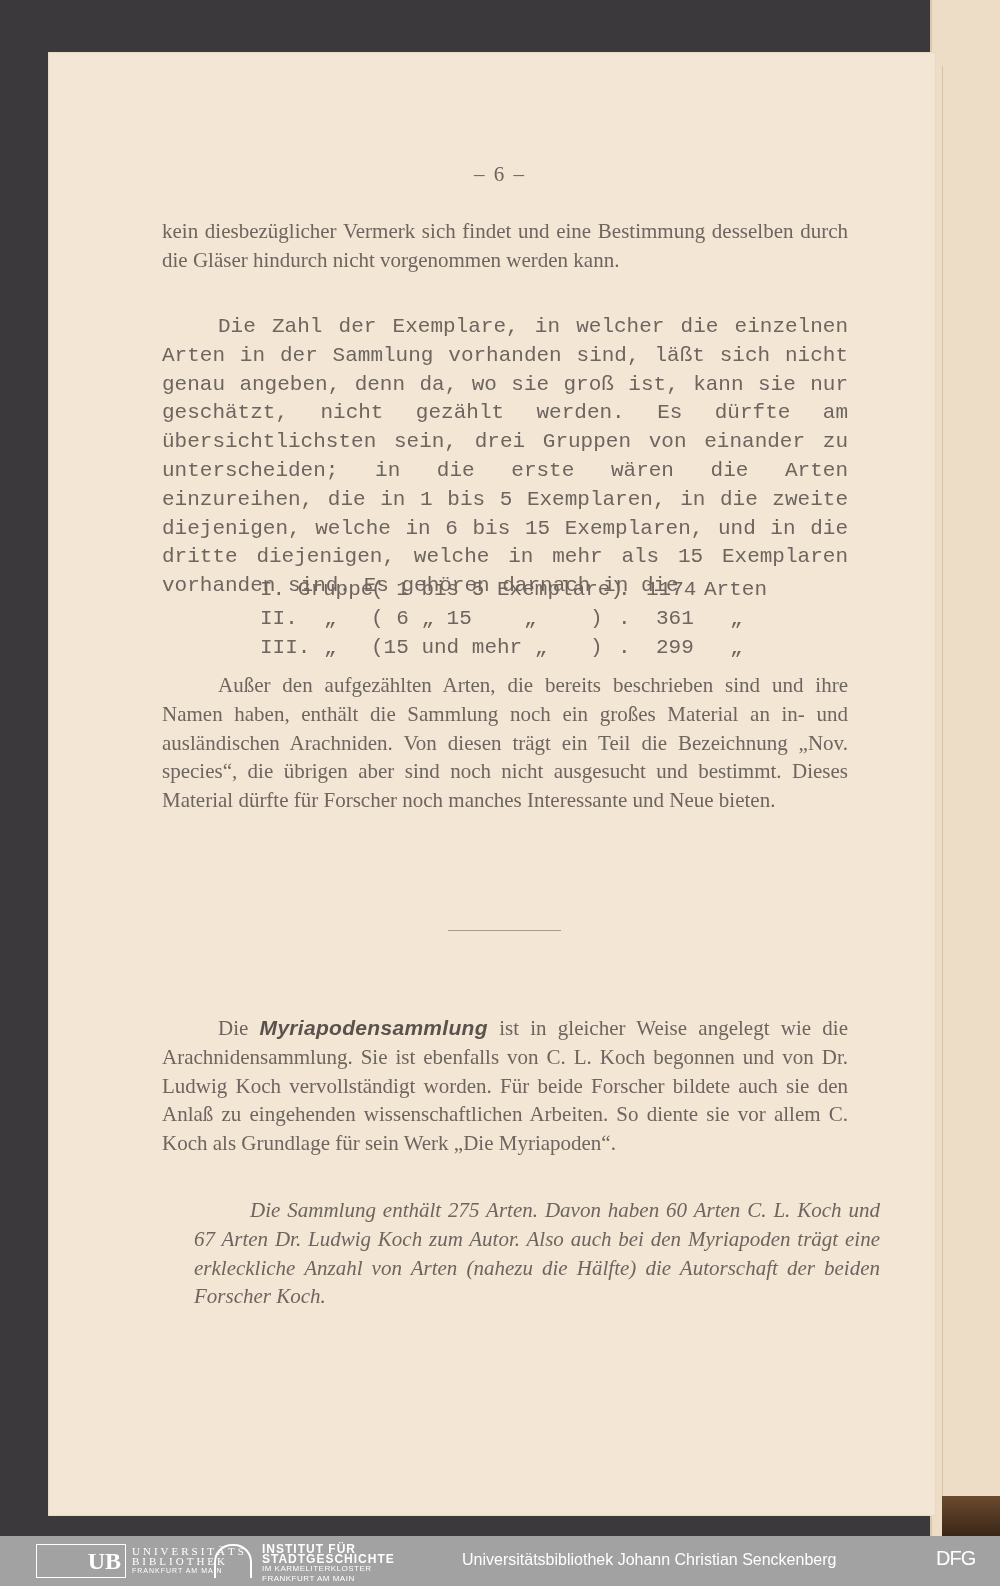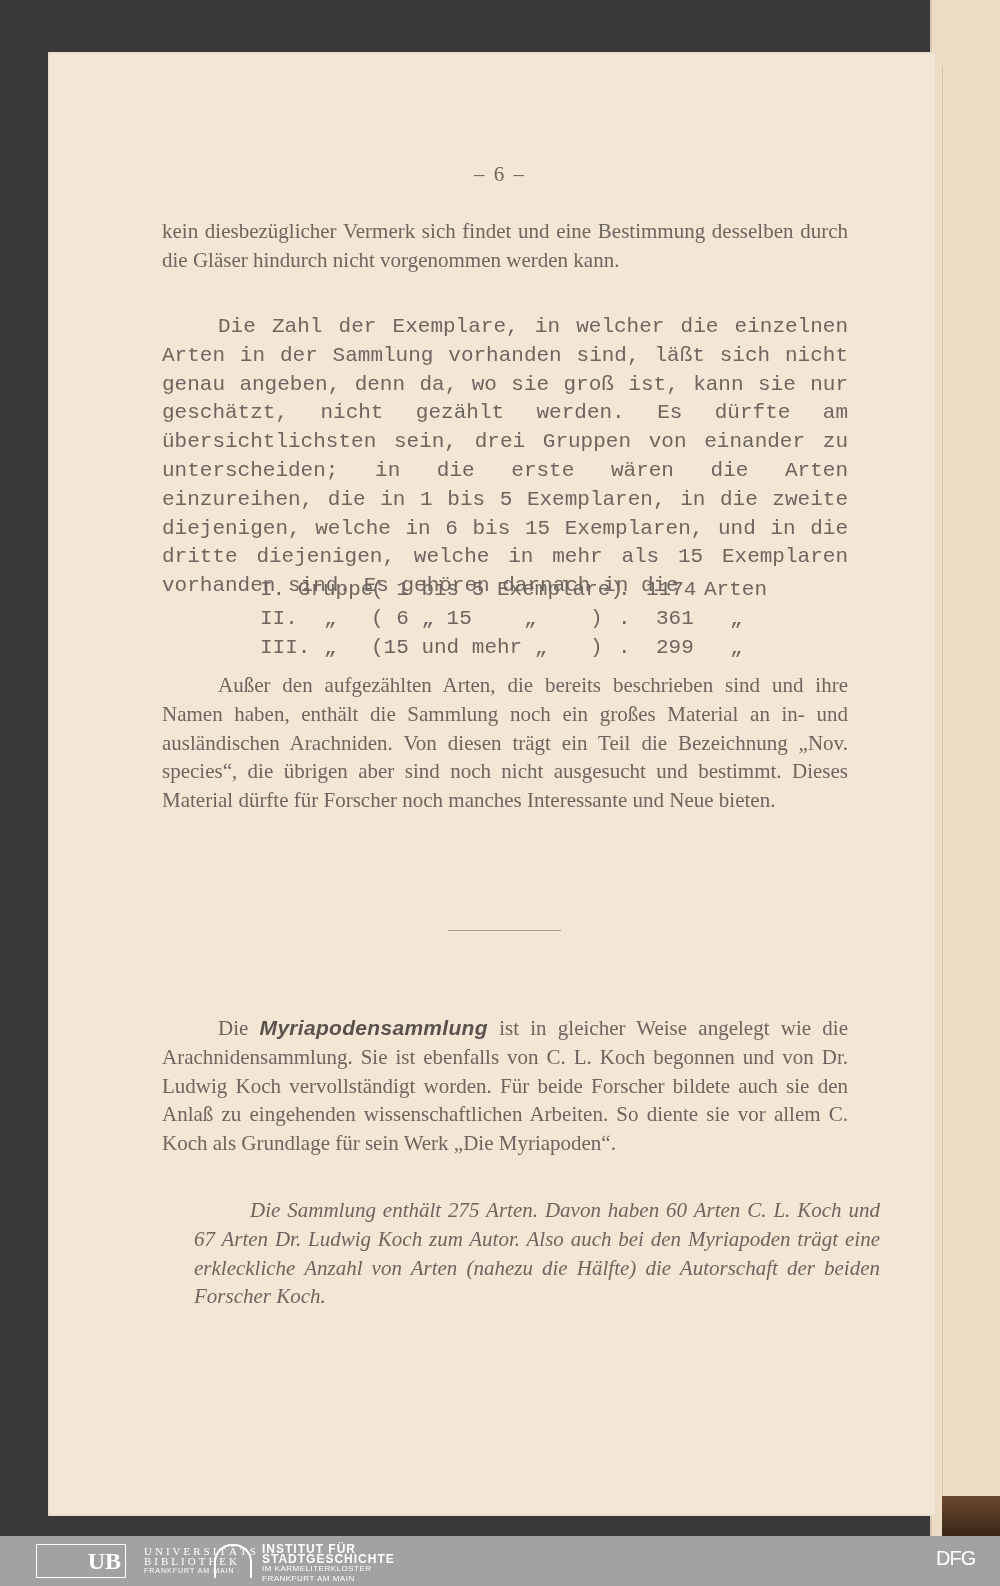--- a/index.html
+++ b/index.html
@@ -15,21 +15,21 @@
   .indent{text-indent:56px;}
   .table{position:absolute;left:162px;width:686px;color:#6d655f;font-size:21px;line-height:28.8px;}
   .trow{position:relative;height:28.8px;}
   .trow span{position:absolute;top:0;white-space:nowrap;font-family:Liberation Mono, monospace;}
   .rule{position:absolute;left:448px;top:930px;width:113px;height:1px;background:#a99c8c;}
   .ital{font-style:italic;}
   .bold-it{font-family:"Liberation Sans",sans-serif;font-weight:bold;font-style:italic;color:#5a524c;letter-spacing:0.3px;}
   .footer{position:absolute;left:0;top:1536px;width:1000px;height:50px;background:#a2a2a2;color:#fff;}
   .footer .ub{position:absolute;left:4px;top:8px;height:34px;display:flex;align-items:center;padding-left:32px;}
   .ub-box{width:90px;height:34px;border:1px solid #fff;box-sizing:border-box;display:flex;align-items:center;justify-content:flex-end;font-family:"Liberation Serif",serif;font-weight:bold;font-size:24px;padding-right:4px;}
-  .ub-text{margin-left:18px;font-family:"Liberation Serif",serif;font-size:11px;letter-spacing:3px;line-height:10px;}
+  .ub-text{margin-left:6px;font-family:"Liberation Serif",serif;font-size:11px;letter-spacing:3px;line-height:10px;}
   .ub-text .small{font-family:"Liberation Sans",sans-serif;font-size:7px;letter-spacing:1px;}
   .isg{position:absolute;left:214px;top:8px;display:flex;align-items:flex-start;}
   .isg-icon{width:38px;height:34px;border:2px solid #fff;border-bottom:none;border-radius:18px 18px 0 0;box-sizing:border-box;}
   .isg-text{margin-left:10px;font-family:"Liberation Sans",sans-serif;line-height:10px;}
   .isg-text .big{font-weight:bold;font-size:12px;letter-spacing:1px;}
   .isg-text .small{font-size:8px;letter-spacing:0.5px;}
   .footer .center{position:absolute;left:462px;top:15px;font-family:"Liberation Sans",sans-serif;font-size:16px;}
   .footer .dfg{position:absolute;left:936px;top:11px;font-family:"Liberation Sans",sans-serif;font-weight:normal;font-size:20px;letter-spacing:-1px;}
 </style>
 </head>
@@ -106,14 +106,15 @@
   </div>
   <div class="isg">
     <div class="isg-icon"></div>
     <div class="isg-text">
       <div class="big">INSTITUT FÜR</div>
       <div class="big">STADTGESCHICHTE</div>
       <div class="small">IM KARMELITERKLOSTER</div>
       <div class="small">FRANKFURT AM MAIN</div>
     </div>
   </div>
+  <div class="center">Universitätsbibliothek Johann Christian Senckenberg</div>
   <div class="dfg">DFG</div>
 </div>
 
 </body></html>

